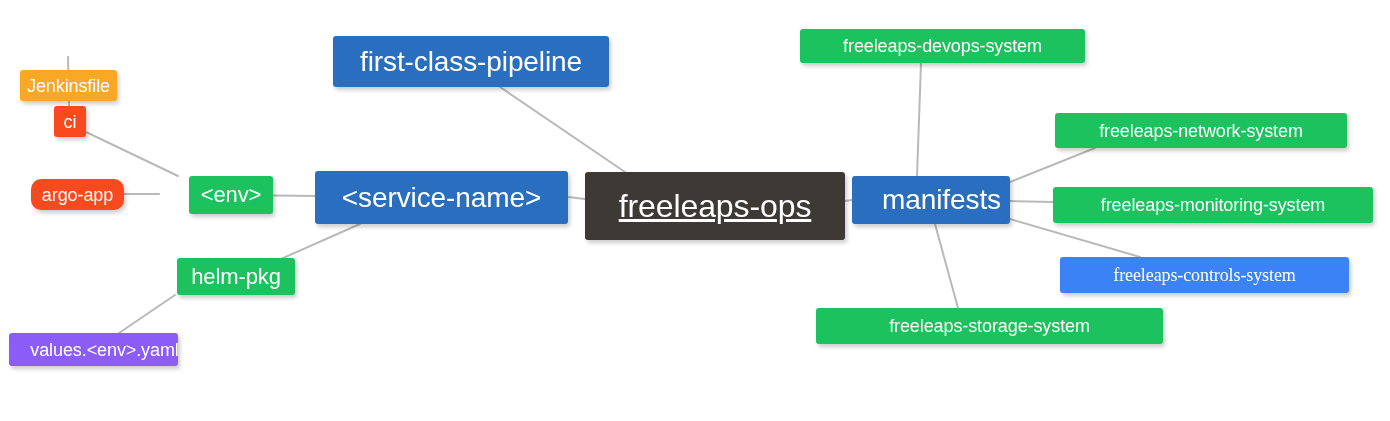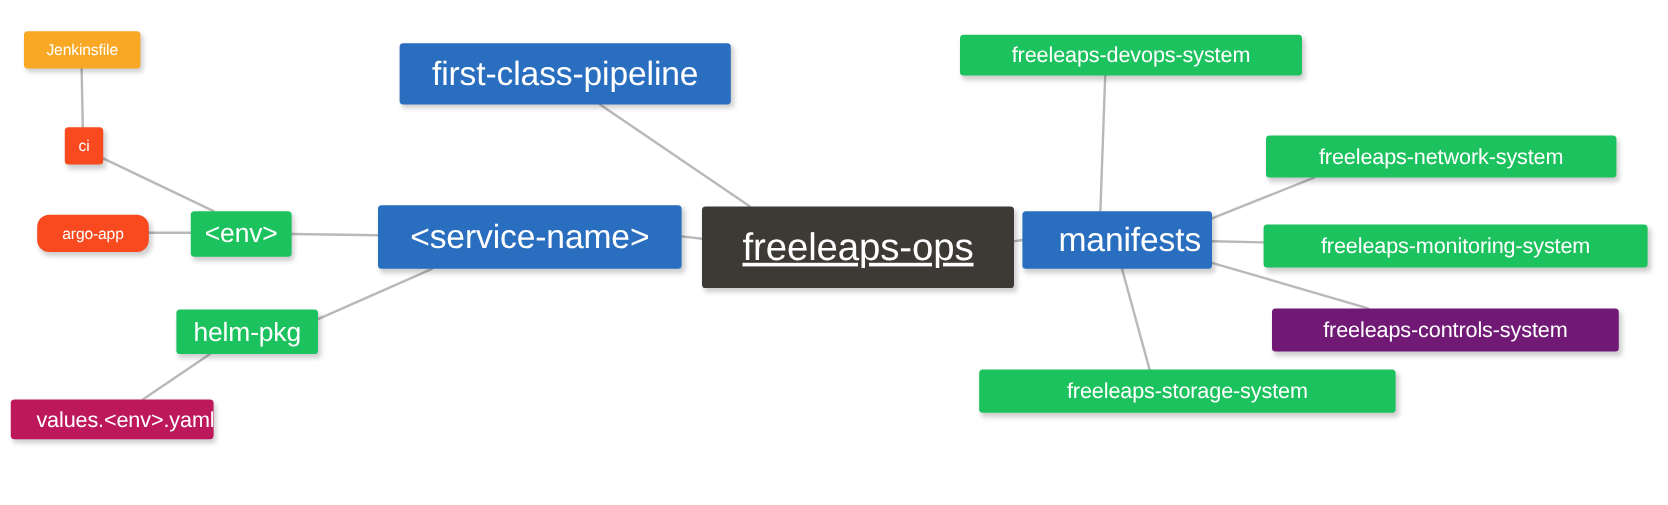--- a/index.html
+++ b/index.html
@@ -38,24 +38,24 @@
     line-height: 1;
     padding: 0 9px;
   }
   .node-label {
     display: block;
     white-space: nowrap;
   }
   
   .tier-root   { font-size: 32px; }
   .tier-main   { font-size: 28px; }
-  .tier-sub    { font-size: 22px; }
+  .tier-sub    { font-size: 22px; margin-left: 30px; }
   .tier-leaf   { font-size: 18px; }
-  .tier-small  { font-size: 13px; }
-  .tier-tiny   { font-size: 13px; }
+  .tier-small  { font-size: 18px; }
+  .tier-tiny   { font-size: 18px; margin-top: 44px; }
 </style>
 </head>
 <body>
 
 <div id="canvas">
   <svg id="edge-layer" viewBox="0 0 1390 421" xmlns="http://www.w3.org/2000/svg">
       <line x1="585" y1="199" x2="568" y2="197" stroke="#b9b9b9" stroke-width="2" stroke-linecap="round"></line>
       <line x1="845" y1="201" x2="852" y2="200" stroke="#b9b9b9" stroke-width="2" stroke-linecap="round"></line>
       <line x1="625" y1="172" x2="500" y2="87" stroke="#b9b9b9" stroke-width="2" stroke-linecap="round"></line>
       <line x1="315" y1="196" x2="243" y2="195" stroke="#b9b9b9" stroke-width="2" stroke-linecap="round"></line>
@@ -91,32 +91,32 @@
       </div>
       <div class="node tier-tiny" style="left: 20px; top: 26px; width: 97px; height: 31px; background: rgb(249, 168, 37);">
         <span class="node-label">Jenkinsfile</span>
       </div>
       <div class="node tier-small" style="left: 31px; top: 179px; width: 93px; height: 31px; background: rgb(248, 73, 31); border-radius: 10px;">
         <span class="node-label">argo-app</span>
       </div>
       <div class="node tier-sub" style="left: 147px; top: 258px; width: 118px; height: 37px; background: rgb(28, 194, 94);">
         <span class="node-label">helm-pkg</span>
       </div>
-      <div class="node tier-leaf" style="left: 9px; top: 333px; width: 169px; height: 33px; background: #be185d; padding-left: 31px;">
+      <div class="node tier-leaf" style="left: 9px; top: 333px; width: 169px; height: 33px; background: #8b5cf6; padding-left: 31px;">
         <span class="node-label">values.&lt;env&gt;.yaml</span>
       </div>
       <div class="node tier-leaf" style="left: 800px; top: 29px; width: 285px; height: 34px; background: rgb(28, 194, 94);">
         <span class="node-label">freeleaps-devops-system</span>
       </div>
       <div class="node tier-leaf" style="left: 1055px; top: 113px; width: 292px; height: 35px; background: rgb(28, 194, 94);">
         <span class="node-label">freeleaps-network-system</span>
       </div>
       <div class="node tier-leaf" style="left: 1053px; top: 187px; width: 320px; height: 36px; background: rgb(28, 194, 94);">
         <span class="node-label">freeleaps-monitoring-system</span>
       </div>
-      <div class="node tier-leaf" style="left: 1060px; top: 257px; width: 289px; height: 36px; background: #701a75;">
+      <div class="node tier-leaf" style="left: 1060px; top: 257px; width: 289px; height: 36px; background: #3b82f6; font-family: Liberation Serif, serif;">
         <span class="node-label">freeleaps-controls-system</span>
       </div>
       <div class="node tier-leaf" style="left: 816px; top: 308px; width: 347px; height: 36px; background: rgb(28, 194, 94);">
         <span class="node-label">freeleaps-storage-system</span>
       </div>
     </div>
 </div>
 
 </body></html>

